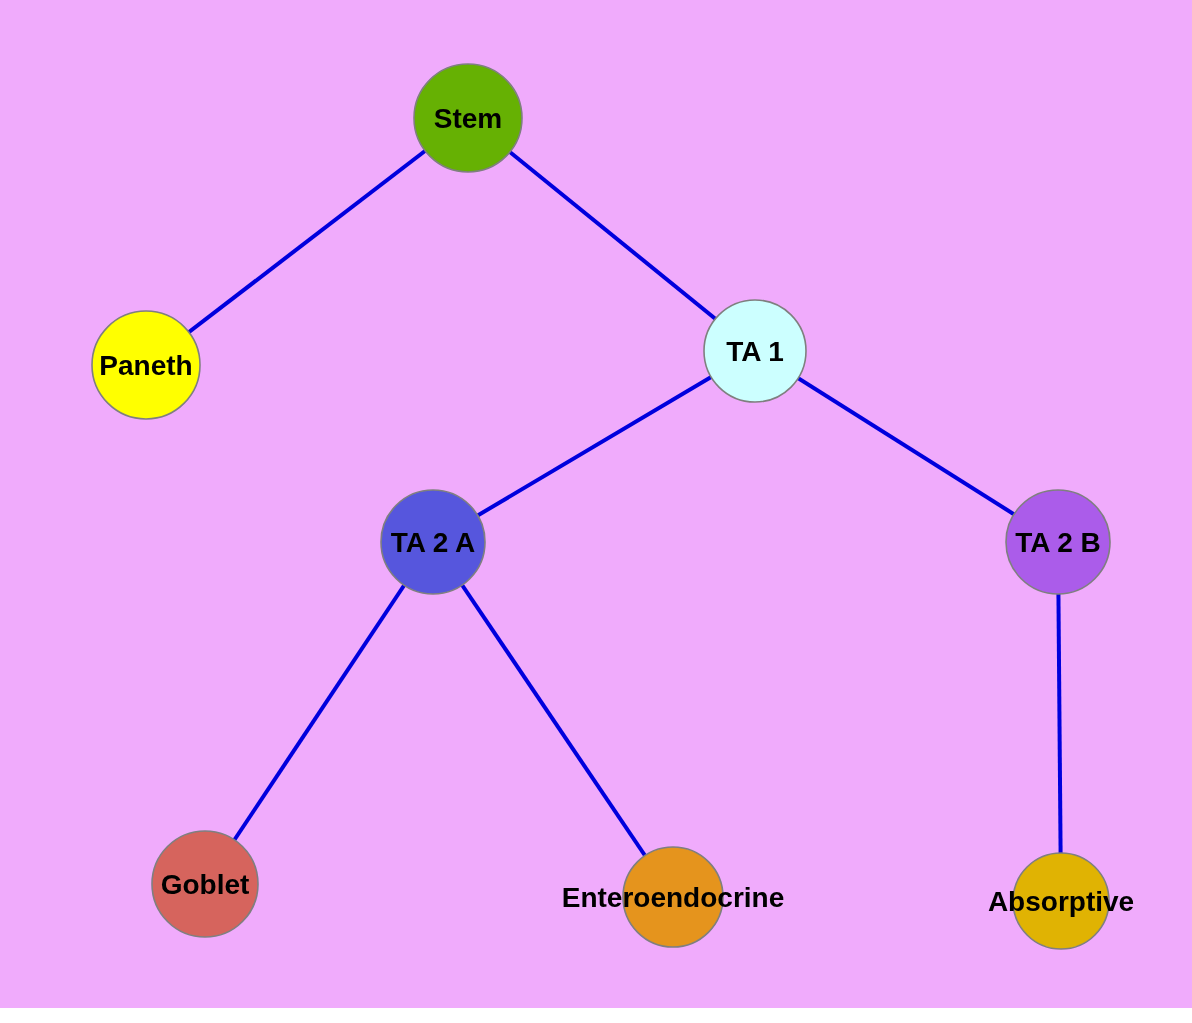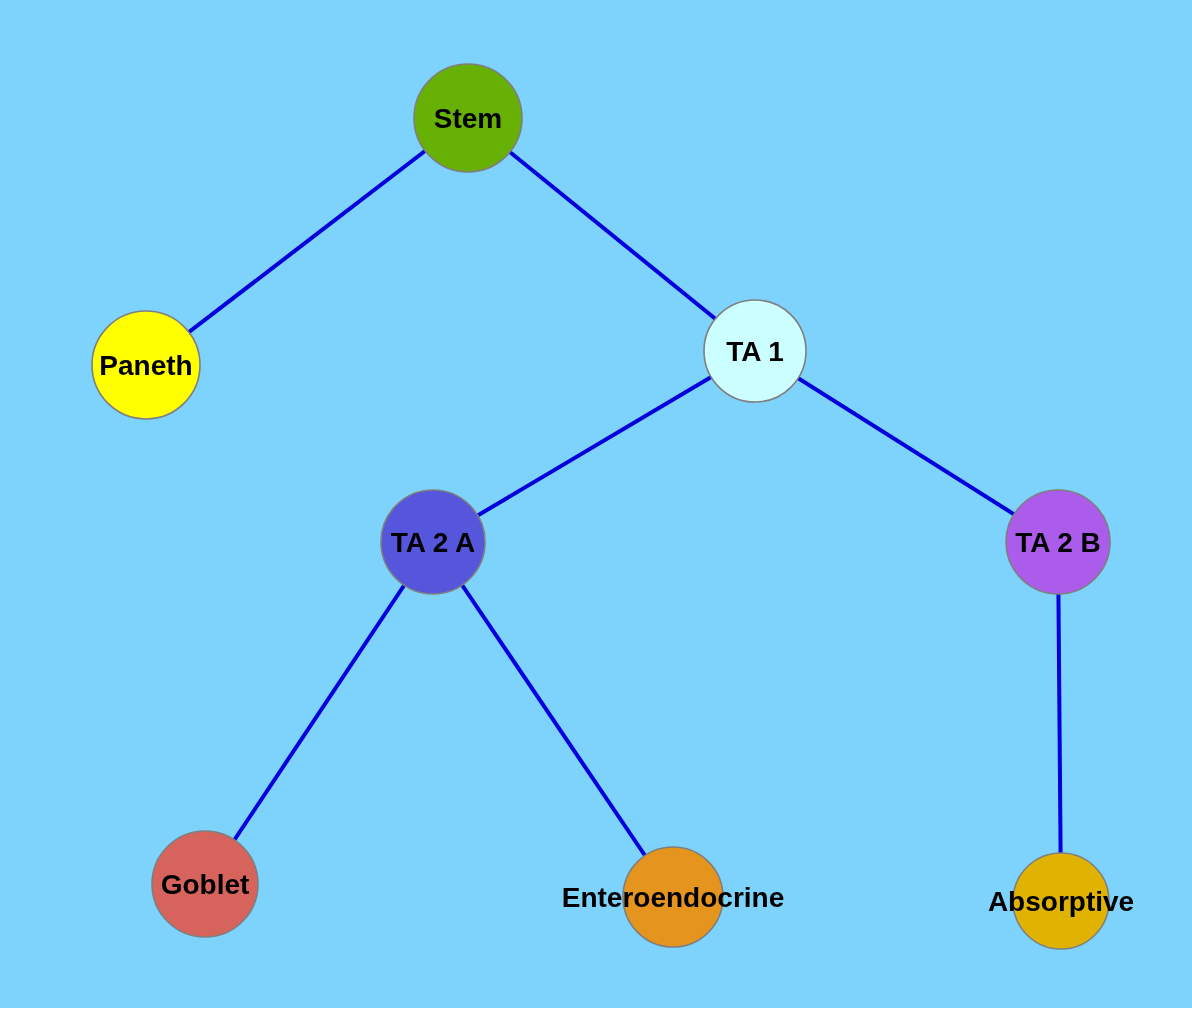--- a/index.html
+++ b/index.html
@@ -7,21 +7,21 @@
     padding: 0;
     width: 1192px;
     height: 1023px;
     background: #ffffff;
     font-family: "Liberation Sans", sans-serif;
     overflow: hidden;
   }
   .canvas-wrap {
     width: 1192px;
     height: 1008px;
-    background: #7dd3fc;
+    background: #f0abfc;
   }
   svg {
     display: block;
   }
   .node-circle {
     stroke: #7f7f7f;
     stroke-width: 1.6px;
   }
   .edge-line {
     stroke-width: 4px;

